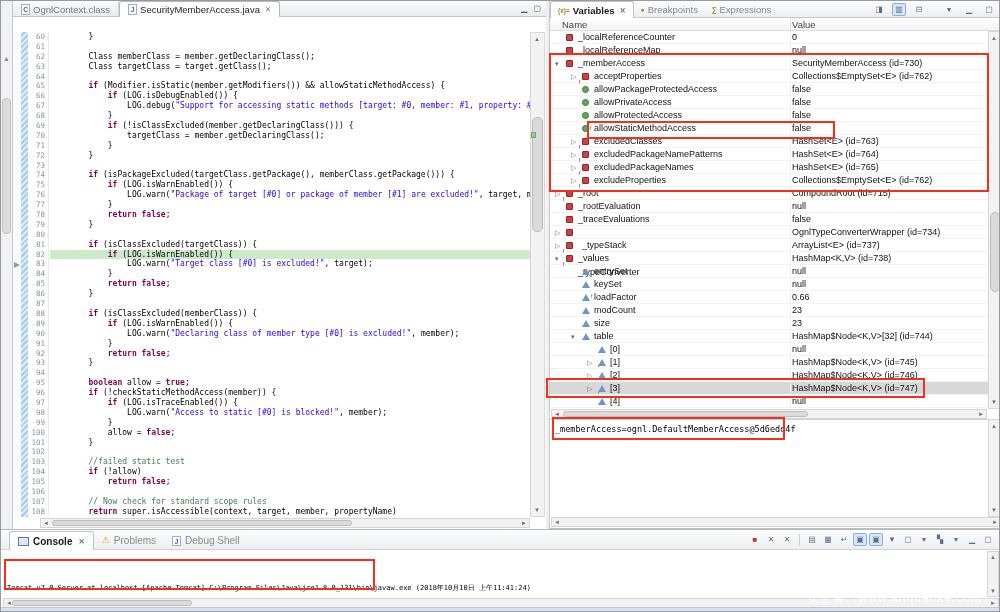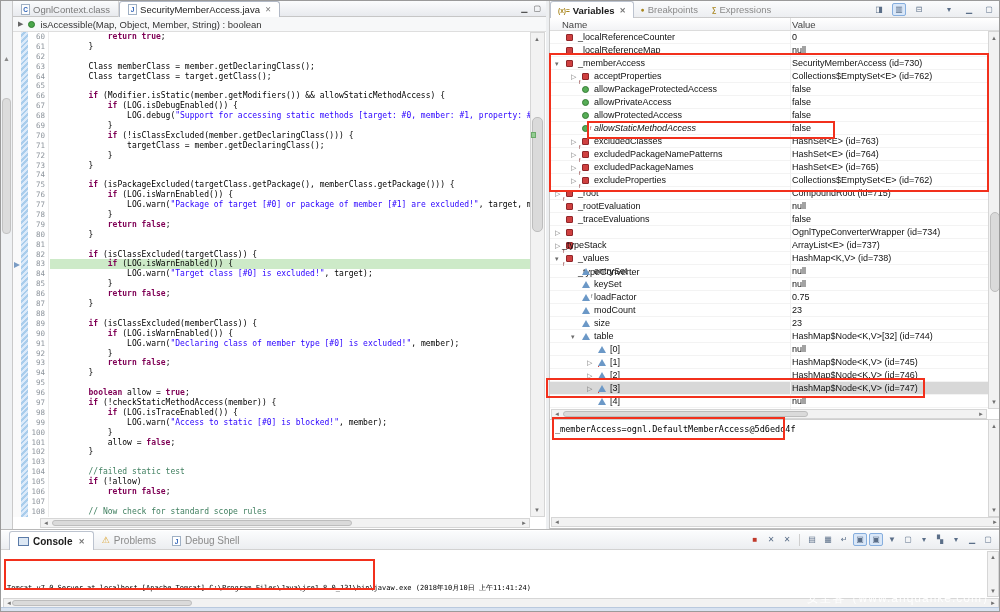--- a/index.html
+++ b/index.html
@@ -127,25 +127,20 @@
         </div>
         <div class="etab active">
           <span class="ficon">J</span>
           <span>SecurityMemberAccess.java</span>
           <span class="tclose">✕</span>
         </div>
       </div>
     <div class="winbtns ewin">
       <span>▁</span>
         <span>▢</span>
-    </div>
-    <div class="bcrumb">
-      <span class="bexp">▶</span>
-      <span class="gdot"></span>
-      <span>isAccessible(Map, Object, Member, String) : boolean</span>
     </div>
     <div class="coderegion">
       <div class="aruler">
           <div class="iptr" id="iptr" style="top: 229.7px;"></div>
         </div>
       <div class="hatch"></div>
       <div class="lnums" id="lnums">
           <div>60</div>
           <div>61</div>
           <div>62</div>
@@ -191,21 +186,20 @@
           <div>102</div>
           <div>103</div>
           <div>104</div>
           <div>105</div>
           <div>106</div>
           <div>107</div>
           <div>108</div>
           <div>109</div>
         </div>
       <div class="clines" id="clines">
-          <div class="crow"><span>            </span><span class="kw">return</span><span> </span><span class="kw">true</span><span>;</span></div>
           <div class="crow"><span>        }</span></div>
           <div class="crow"></div>
           <div class="crow"><span>        Class memberClass = member.getDeclaringClass();</span></div>
           <div class="crow"><span>        Class targetClass = target.getClass();</span></div>
           <div class="crow"></div>
           <div class="crow"><span>        </span><span class="kw">if</span><span> (Modifier.isStatic(member.getModifiers()) &amp;&amp; allowStaticMethodAccess) {</span></div>
           <div class="crow"><span>            </span><span class="kw">if</span><span> (LOG.isDebugEnabled()) {</span></div>
           <div class="crow"><span>                LOG.debug(</span><span class="str">"Support for accessing static methods [target: #0, member: #1, property: #2] is</span></div>
           <div class="crow"><span>            }</span></div>
           <div class="crow"><span>            </span><span class="kw">if</span><span> (!isClassExcluded(member.getDeclaringClass())) {</span></div>
@@ -327,21 +321,21 @@
           <span class="fname" style="left: 44px;">allowPrivateAccess</span>
           <span class="tval">false</span>
         </div>
         <div class="trow">
           <span class="vicon field-public" style="left: 32px;"></span>
           <span class="fname" style="left: 44px;">allowProtectedAccess</span>
           <span class="tval">false</span>
         </div>
         <div class="trow">
           <span class="vicon field-public-final" style="left: 32px;"></span>
-          <span class="fname" style="left: 44px; font-style: italic;">allowStaticMethodAccess</span>
+          <span class="fname" style="left: 44px;">allowStaticMethodAccess</span>
           <span class="tval">false</span>
         </div>
         <div class="trow">
           <span class="tw" style="left: 21px;">▷</span>
           <span class="vicon field-private-final" style="left: 32px;"></span>
           <span class="fname" style="left: 44px;">excludedClasses</span>
           <span class="tval">HashSet&lt;E&gt;  (id=763)</span>
         </div>
         <div class="trow">
           <span class="tw" style="left: 21px;">▷</span>
@@ -379,21 +373,21 @@
         </div>
         <div class="trow">
           <span class="tw" style="left: 5px;">▷</span>
           <span class="vicon field-private" style="left: 16px;"></span>
           <span class="fname" style="left: 28px; margin-top: 40px;">_typeConverter</span>
           <span class="tval">OgnlTypeConverterWrapper  (id=734)</span>
         </div>
         <div class="trow">
           <span class="tw" style="left: 5px;">▷</span>
           <span class="vicon field-private-final" style="left: 16px;"></span>
-          <span class="fname" style="left: 12px;">_typeStack</span>
+          <span class="fname" style="left: 32px;">_typeStack</span>
           <span class="tval">ArrayList&lt;E&gt;  (id=737)</span>
         </div>
         <div class="trow">
           <span class="tw" style="left: 5px;">▾</span>
           <span class="vicon field-private-final" style="left: 16px;"></span>
           <span class="fname" style="left: 28px;">_values</span>
           <span class="tval">HashMap&lt;K,V&gt;  (id=738)</span>
         </div>
         <div class="trow">
           <span class="vicon field-default" style="left: 32px;"></span>
@@ -401,21 +395,21 @@
           <span class="tval">null</span>
         </div>
         <div class="trow">
           <span class="vicon field-default" style="left: 32px;"></span>
           <span class="fname" style="left: 44px;">keySet</span>
           <span class="tval">null</span>
         </div>
         <div class="trow">
           <span class="vicon field-default-final" style="left: 32px;"></span>
           <span class="fname" style="left: 44px;">loadFactor</span>
-          <span class="tval">0.75</span>
+          <span class="tval">0.66</span>
         </div>
         <div class="trow">
           <span class="vicon field-default" style="left: 32px;"></span>
           <span class="fname" style="left: 44px;">modCount</span>
           <span class="tval">23</span>
         </div>
         <div class="trow">
           <span class="vicon field-default" style="left: 32px;"></span>
           <span class="fname" style="left: 44px;">size</span>
           <span class="tval">23</span>

